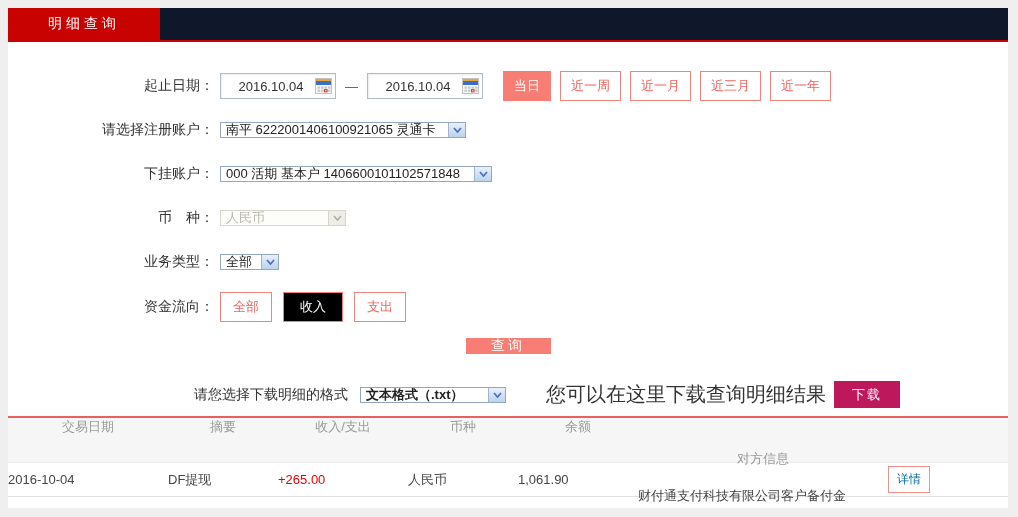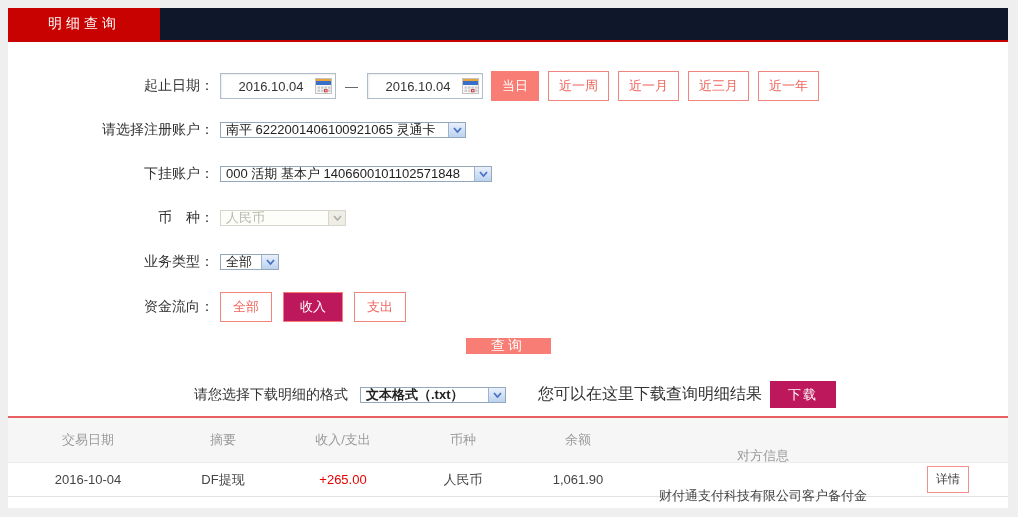--- a/index.html
+++ b/index.html
@@ -36,21 +36,21 @@
     display:flex; align-items:center; padding:0 3px 0 6px;
     box-shadow:inset 1px 1px 2px rgba(0,0,0,0.08);
   }
   .date-text { flex:1; text-align:center; font-size:13px; color:#333; }
   .cal-icon { width:17px; height:16px; flex:none; cursor:pointer; }
   .date-sep { margin:0 9px; color:#555; font-size:13px; }
   
   .btn { font-size:13px; cursor:pointer; user-select:none; }
   .btn-filled {
     background:#f87d74; color:#fff; border:1px solid #f87d74;
-    padding:5px 10px; margin-left:8px;
+    padding:5px 10px; margin-left:20px;
   }
   .btn-outline {
     background:#fff; color:#f0645d; border:1px solid #f0857e;
     padding:5px 10px; margin-left:9px;
   }
   
   .sel {
     height:16px; border:1px solid #94a8bd; background:#fff;
     display:inline-flex; align-items:center; cursor:pointer;
   }
@@ -59,49 +59,49 @@
     width:17px; height:100%; flex:none;
     background:linear-gradient(#e9f0fb,#bcd2ee);
     border-left:1px solid #9db3d1;
     display:flex; align-items:center; justify-content:center;
   }
   .sel.disabled { border-color:#d6d6cc; background:#fdfdf9; cursor:default; }
   .sel.disabled .sel-text { color:#b9b9ae; }
   .sel.disabled .sel-arrow { background:#ededе6; background:#ededе6; background:#eeeee7; border-left-color:#d6d6cc; }
   
   .flow-outline { background:#fff; color:#f0645d; border:1px solid #f0857e; padding:5px 12px; margin-right:11px; font-size:13px; }
-  .flow-filled  { background:#be185d; color:#fff; border:1px solid #f87d74; padding:5px 16px; margin-right:11px; font-size:13px; }
+  .flow-filled  { background:#000000; color:#fff; border:1px solid #f87d74; padding:5px 16px; margin-right:11px; font-size:13px; }
   
   .query-row { margin-top:17px; display:flex; justify-content:center; }
   .query-btn {
     width:85px; height:16px; background:#f87d74; color:#fff; border:none;
     font-size:14px; letter-spacing:3px; display:flex; align-items:center; justify-content:center;
     cursor:pointer;
   }
   
   .download-row { margin-top:27px; display:flex; align-items:center; margin-left:186px; }
   .dl-label { font-size:14px; color:#333; }
   .dl-sel { width:146px; margin-left:12px;font-weight:bold; }
-  .dl-hint { font-size:16px; color:#333; margin-left:32px; }
+  .dl-hint { font-size:20px; color:#333; margin-left:40px; }
   .dl-btn {
     margin-left:8px; width:66px; height:27px; background:#be185d; color:#fff;
     border:none; font-size:13px; letter-spacing:2px;
     display:flex; align-items:center; justify-content:center; cursor:pointer;
   }
   
   .table-rule { margin-top:8px; height:2px; background:#e86060; }
-  .tbl-header { height:45px; background:#f6f6f6; display:flex; align-items:center; border-bottom:1px solid #ededed; }
+  .tbl-header { height:45px; background:#f6f6f6; display:flex; align-items:flex-start; border-bottom:1px solid #ededed; }
   .tbl-row { height:34px; background:#fff; display:flex; align-items:center; border-bottom:1px solid #e2e2e2; }
   .th { font-size:13px; color:#9a9a9a; text-align:center; }
-  .td { font-size:13px; color:#444; text-align:center; white-space:nowrap; }
+  .td { font-size:13px; color:#444; text-align:left; white-space:nowrap; }
   .c1{width:160px;} .c2{width:110px;} .c3{width:130px;} .c4{width:110px;}
   .c5{width:120px;} .c6{width:250px;margin-top:32px;} .c7{width:120px;}
   .amount-pos { color:#e60000; }
   .detail-btn {
-    display:inline-block; background:#fff; border:1px solid #f0908a; color:#404040;
+    display:inline-block; background:#fff; border:1px solid #f0908a; color:#0369a1;
     font-size:12px; padding:4px 8px; cursor:pointer;
   }
 </style>
 </head>
 <body>
 
 <div class="card">
 
   <div class="tab-strip">
     <div class="tab">

